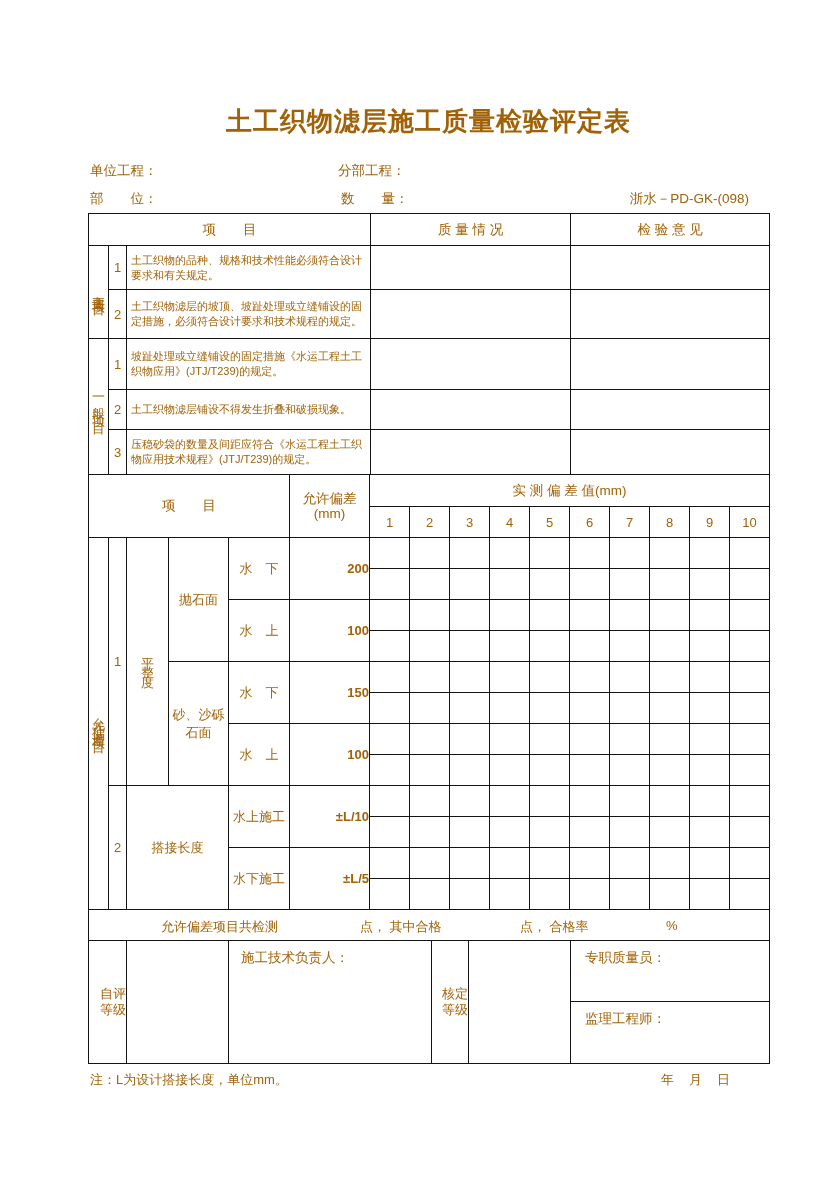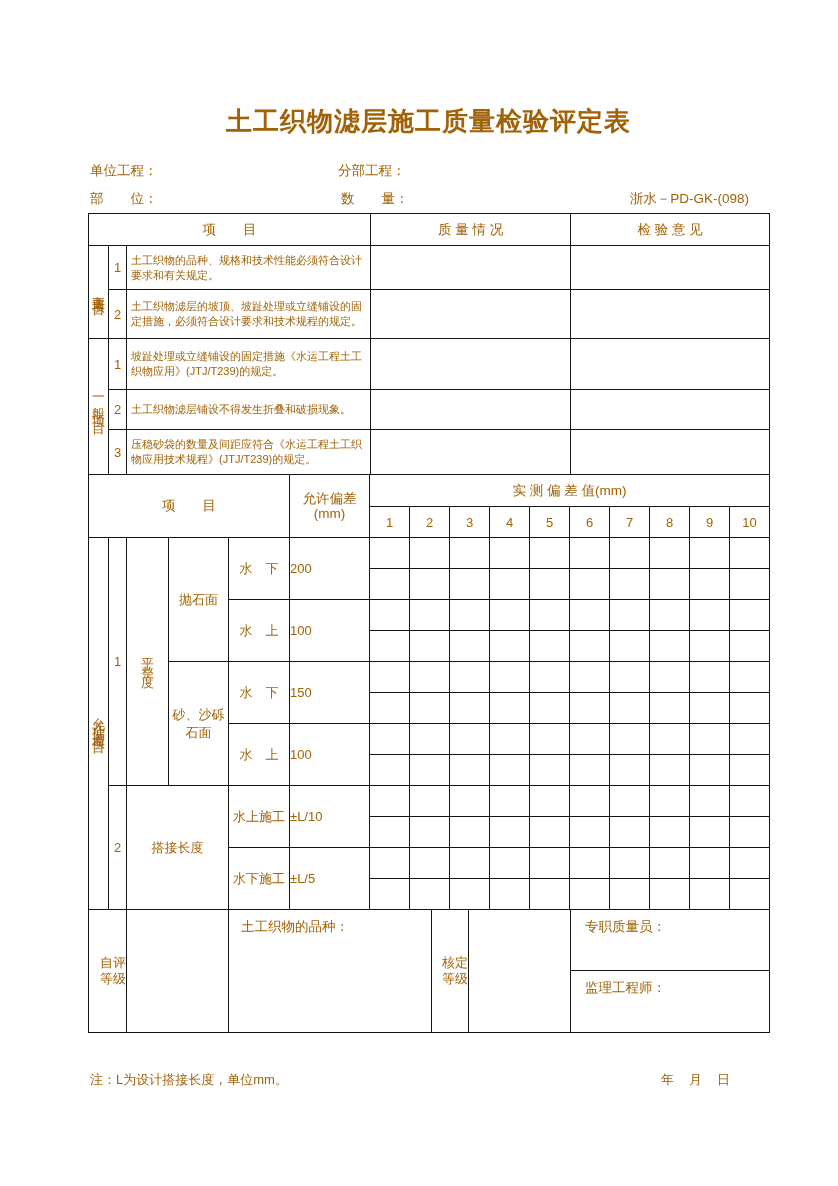--- a/index.html
+++ b/index.html
@@ -21,21 +21,21 @@
   .f-code{right:20px;top:30px;}
 
   .tables{position:absolute;left:88px;top:213px;width:681px;}
   table{border-collapse:collapse;table-layout:fixed;width:681px;margin:0;}
   table + table{margin-top:-1px;}
   td{border:1px solid #141414;padding:0;font-size:13px;vertical-align:middle;
      text-align:center;overflow:hidden;}
   .hc{font-size:13.5px;}
   .itext{font-size:11px;line-height:14.8px;text-align:left;padding:1px 4px;}
   .num{text-align:center;}
-  .val{text-align:left;}
+  .val{text-align:right;font-weight:bold;}
   .cond{text-align:center;}
   .pre{white-space:pre-line;}
   .vtext{writing-mode:vertical-rl;text-orientation:upright;display:inline-block;
          font-size:13px;line-height:1;}
   .ls3{letter-spacing:3px;} .ls8{letter-spacing:8px;} .ls5{letter-spacing:5px;}
   .allowed div{line-height:15px;}
   .sumwrap{position:relative;height:29px;}
   .sumwrap span{position:absolute;top:7px;font-size:13px;white-space:nowrap;}
   .s1{left:72px;} .s2{left:271px;} .s3{left:431px;} .s4{left:577px;}
   .grade{font-size:13px;line-height:16px;text-align:right;}
@@ -311,36 +311,53 @@
             <td></td>
             <td></td>
             <td></td>
             <td></td>
             <td></td>
             <td></td>
           </tr>
     </tbody>
       </table>
 
+    <table>
+      <colgroup>
+          <col style="width:681px">
+        </colgroup>
+      <tbody>
+          <tr style="height:31px">
+        <td>
+          <div class="sumwrap">
+            <span class="s1">允许偏差项目共检测</span>
+            <span class="s2">点， 其中合格</span>
+            <span class="s3">点， 合格率</span>
+            <span class="s4">%</span>
+          </div>
+        </td>
+      </tr>
+    </tbody>
+      </table>
 
     <table>
       <colgroup>
         <col style="width:38px">
           <col style="width:102px">
           <col style="width:203px">
         <col style="width:37px">
           <col style="width:102px">
           <col style="width:199px">
       </colgroup>
       <tbody>
           <tr style="height:61px">
         <td rowspan="2" class="grade pre">自评
 等级</td>
         <td rowspan="2"></td>
-        <td rowspan="2" class="tech">土工织物的品种：</td>
+        <td rowspan="2" class="tech">施工技术负责人：</td>
         <td rowspan="2" class="grade pre">核定
 等级</td>
         <td rowspan="2"></td>
         <td class="sig">专职质量员：</td>
       </tr>
       <tr style="height:62px">
         <td class="sig">监理工程师：</td>
       </tr>
     </tbody>
       </table>

